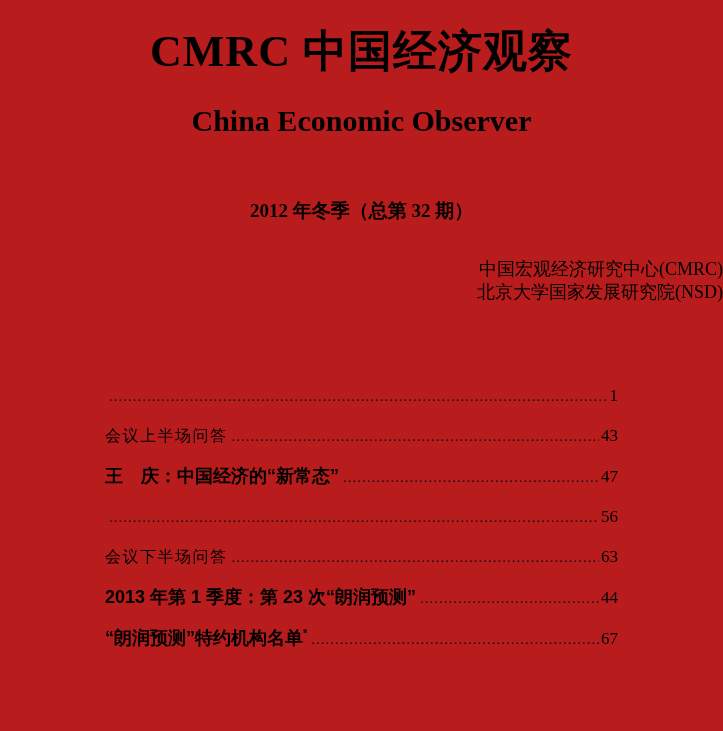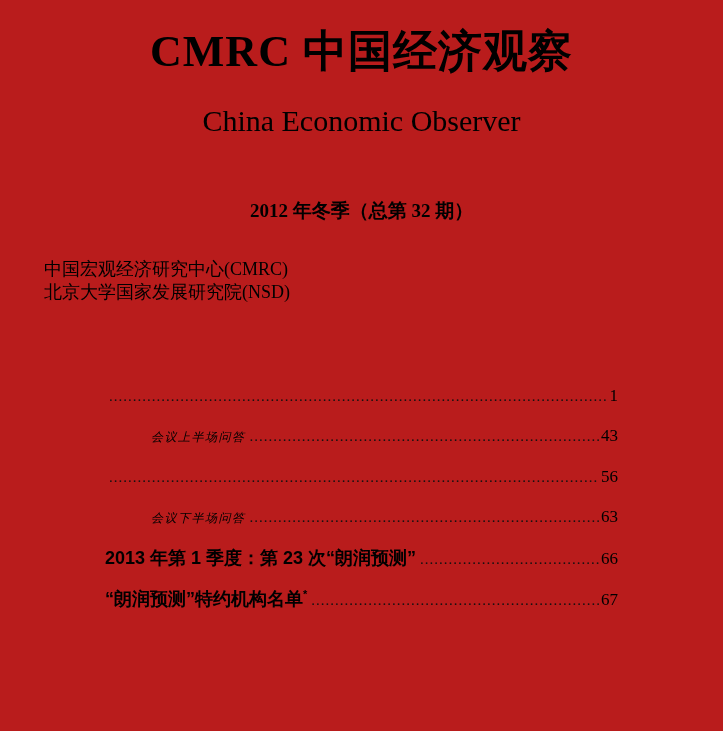--- a/index.html
+++ b/index.html
@@ -23,36 +23,36 @@
     font-family: "Liberation Serif", "DejaVu Serif", serif;
     font-weight: bold;
     font-size: 44px;
     line-height: 50px;
     letter-spacing: 1px;
   }
   .title-en {
     margin: 27px 0 0 0;
     text-align: center;
     font-family: "Liberation Serif", "DejaVu Serif", serif;
-    font-weight: normal;
+    font-weight: bold;
     font-size: 30px;
     line-height: 34px;
   }
   .issue-line {
     margin-top: 61px;
     display: flex;
     justify-content: center;
     gap: 18px;
     font-weight: bold;
     font-size: 19px;
     line-height: 24px;
   }
   .orgs {
     margin-top: 35px;
-    text-align: left;
+    text-align: right;
     font-size: 18px;
     line-height: 23px;
     margin-left: 44px;
   }
   .toc {
     margin: 80px 105px 0 105px;
   }
   .toc-row {
     display: flex;
     align-items: baseline;
@@ -63,26 +63,24 @@
     margin-bottom: 0;
   }
   .toc-label.bold {
     font-family: "Liberation Sans", "DejaVu Sans", sans-serif;
     font-weight: bold;
     font-size: 18px;
     white-space: nowrap;
   }
   .toc-label.kai {
     font-family: "Liberation Serif", "DejaVu Serif", serif;
-    font-style: italic;
     font-weight: normal;
-    font-size: 12px;
+    font-size: 16px;
     letter-spacing: 1.5px;
     white-space: nowrap;
-    margin-left: 46px;
   }
   .toc-label sup {
     font-size: 11px;
     line-height: 0;
   }
   .dots {
     flex: 1;
     min-width: 0;
     overflow: hidden;
     white-space: nowrap;
@@ -130,36 +128,41 @@
     </div>
 
 
 
     <div class="toc-row">
       <span class="toc-label kai">会议上半场问答</span>
       <span class="dots"></span>
       <span class="toc-page">43</span>
     </div>
 
+    <div class="toc-row">
+      <span class="toc-label bold">王　庆：中国经济的“新常态”</span>
+      <span class="dots"></span>
+      <span class="toc-page">47</span>
+    </div>
 
     <div class="toc-row">
       <span class="dots"></span>
       <span class="toc-page">56</span>
     </div>
 
     <div class="toc-row">
       <span class="toc-label kai">会议下半场问答</span>
       <span class="dots"></span>
       <span class="toc-page">63</span>
     </div>
 
     <div class="toc-row">
       <span class="toc-label bold">2013 年第 1 季度：第 23 次“朗润预测”</span>
       <span class="dots"></span>
-      <span class="toc-page">66</span>
+      <span class="toc-page">44</span>
     </div>
 
     <div class="toc-row">
       <span class="toc-label bold"><span>“朗润预测”特约机构名单</span><sup>*</sup></span>
       <span class="dots"></span>
       <span class="toc-page">67</span>
     </div>
 
   </nav>
 

